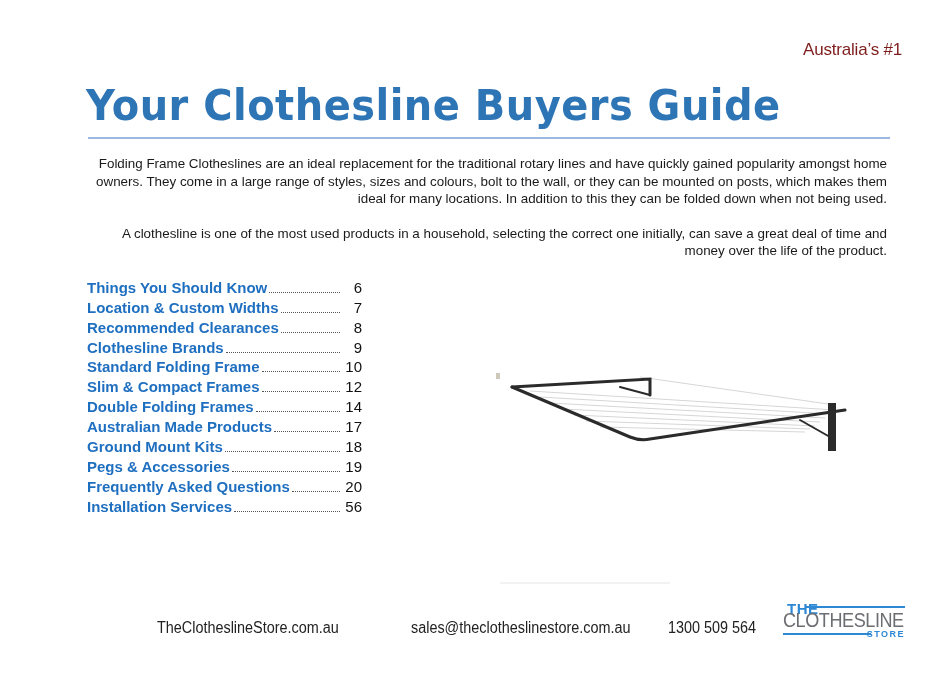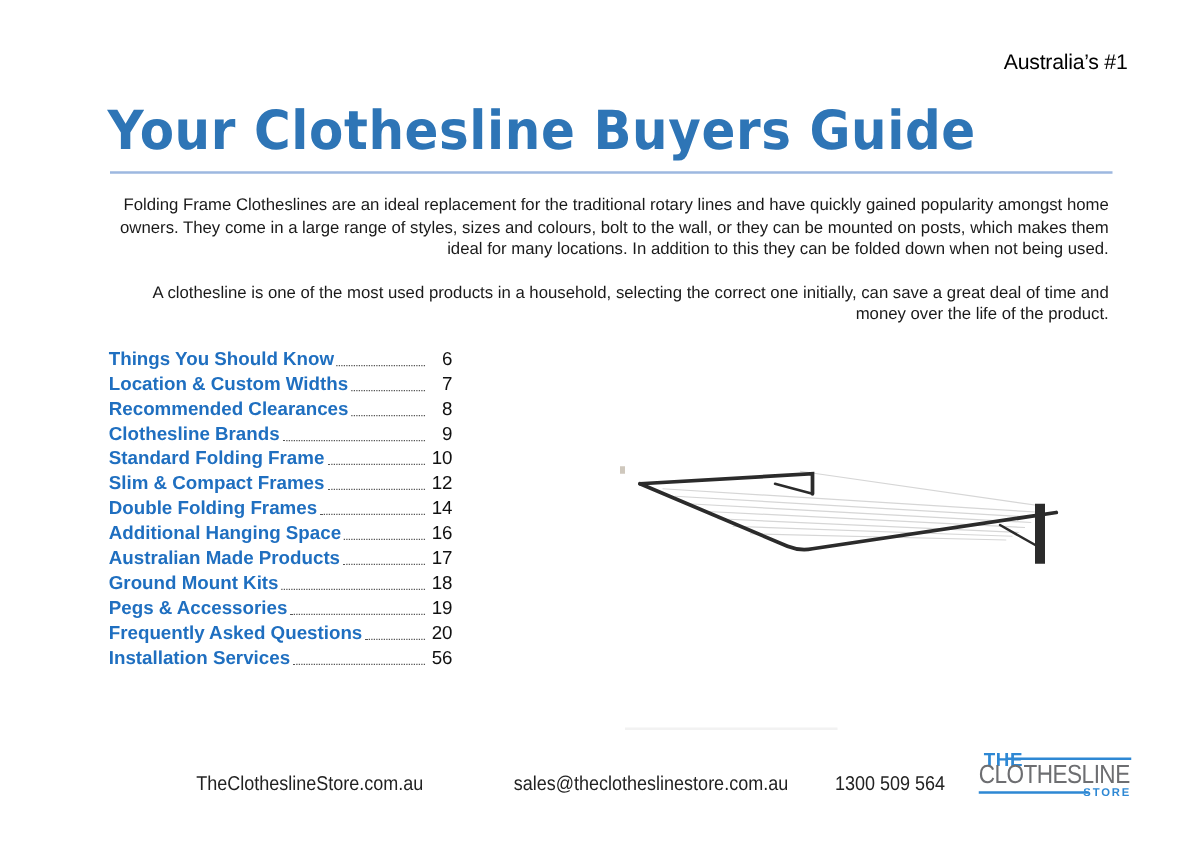--- a/index.html
+++ b/index.html
@@ -1,17 +1,17 @@
 <!DOCTYPE html>
 <html><head>
 <meta charset="utf-8">
 <style>
   html, body { margin:0; padding:0; background:#ffffff; }
   body { width:952px; height:673px; position:relative; overflow:hidden; font-family:"Liberation Sans", sans-serif; color:#1a1a1a; }
-  .tagline { position:absolute; top:40px; right:50px; font-size:17px; color:#000000; font-family:"Liberation Sans Narrow","Liberation Sans", sans-serif; letter-spacing:-0.2px; }
+  .tagline { position:absolute; top:40px; right:50px; font-size:17px; color:#7f1d1d; font-family:"Liberation Sans Narrow","Liberation Sans", sans-serif; letter-spacing:-0.2px; }
   .title { position:absolute; left:86px; top:80px; font-size:43px; font-weight:bold; color:#2e75b6; letter-spacing:0.5px; font-family:"DejaVu Sans", sans-serif; transform:scaleX(0.93); transform-origin:left; white-space:nowrap; }
   .rule { position:absolute; left:88px; top:137px; width:802px; height:2px; background:#9db8e0; }
   .intro { position:absolute; left:87px; top:155px; width:800px; font-size:13.4px; line-height:17.5px; color:#1a1a1a;text-align:right; }
   .intro p { margin:0 0 17px 0; }
   .toc { position:absolute; left:87px; top:276px; width:275px; }
   .toc-row { display:flex; align-items:flex-end; height:19.9px; font-size:15px; }
   .toc-label { color:#1f6fc0; font-weight:bold; white-space:nowrap; }
   .toc-dots { flex:1; border-bottom:1px dotted #555; margin:0 2px; transform:translateY(-3px); min-width:10px; }
   .toc-page { color:#111; min-width:20px; text-align:right; }
   .photo { position:absolute; left:490px; top:365px; width:360px; height:100px; }
@@ -66,25 +66,20 @@
       <span class="toc-label">Slim &amp; Compact Frames</span>
       <span class="toc-dots"></span>
       <span class="toc-page">12</span>
     </div>
   <div class="toc-row">
       <span class="toc-label">Double Folding Frames</span>
       <span class="toc-dots"></span>
       <span class="toc-page">14</span>
     </div>
   <div class="toc-row">
-      <span class="toc-label">Additional Hanging Space</span>
-      <span class="toc-dots"></span>
-      <span class="toc-page">16</span>
-    </div>
-  <div class="toc-row">
       <span class="toc-label">Australian Made Products</span>
       <span class="toc-dots"></span>
       <span class="toc-page">17</span>
     </div>
   <div class="toc-row">
       <span class="toc-label">Ground Mount Kits</span>
       <span class="toc-dots"></span>
       <span class="toc-page">18</span>
     </div>
   <div class="toc-row">

